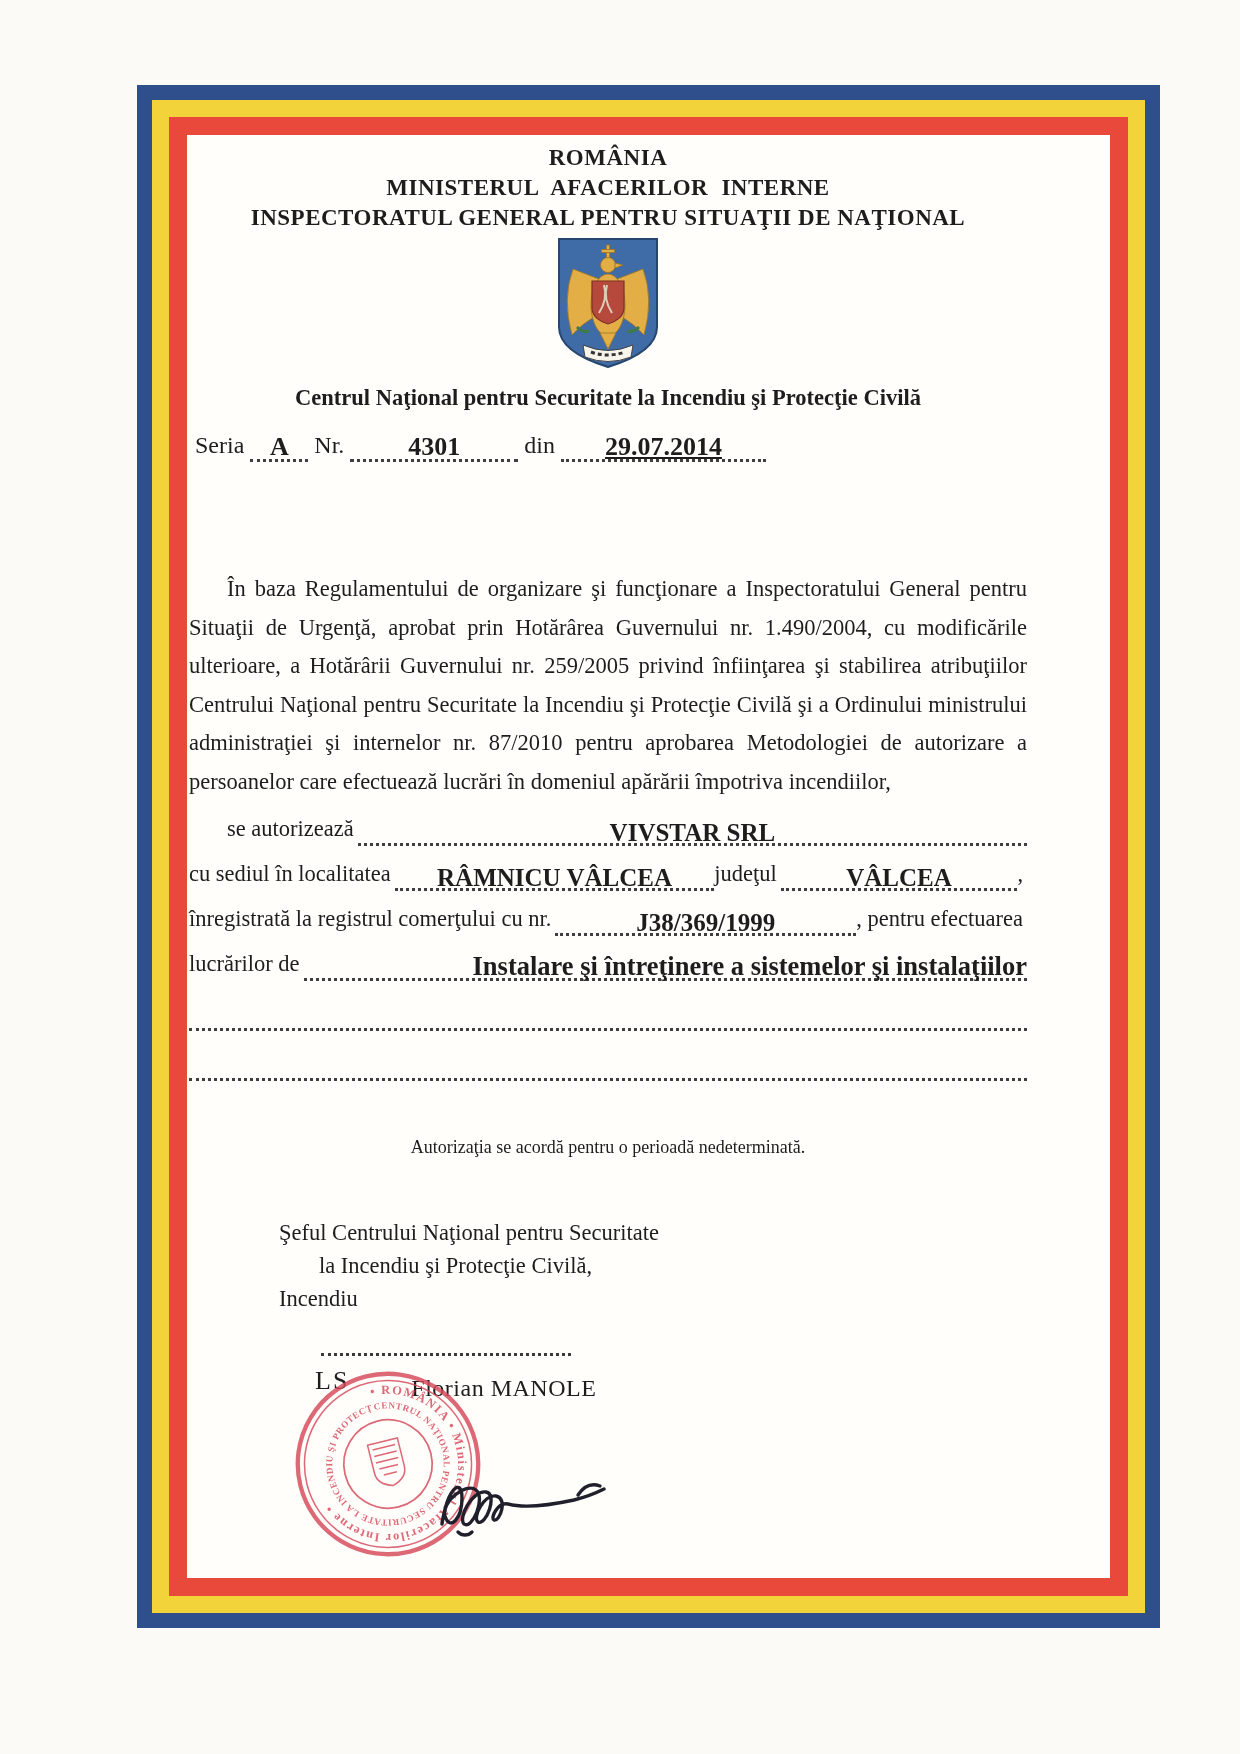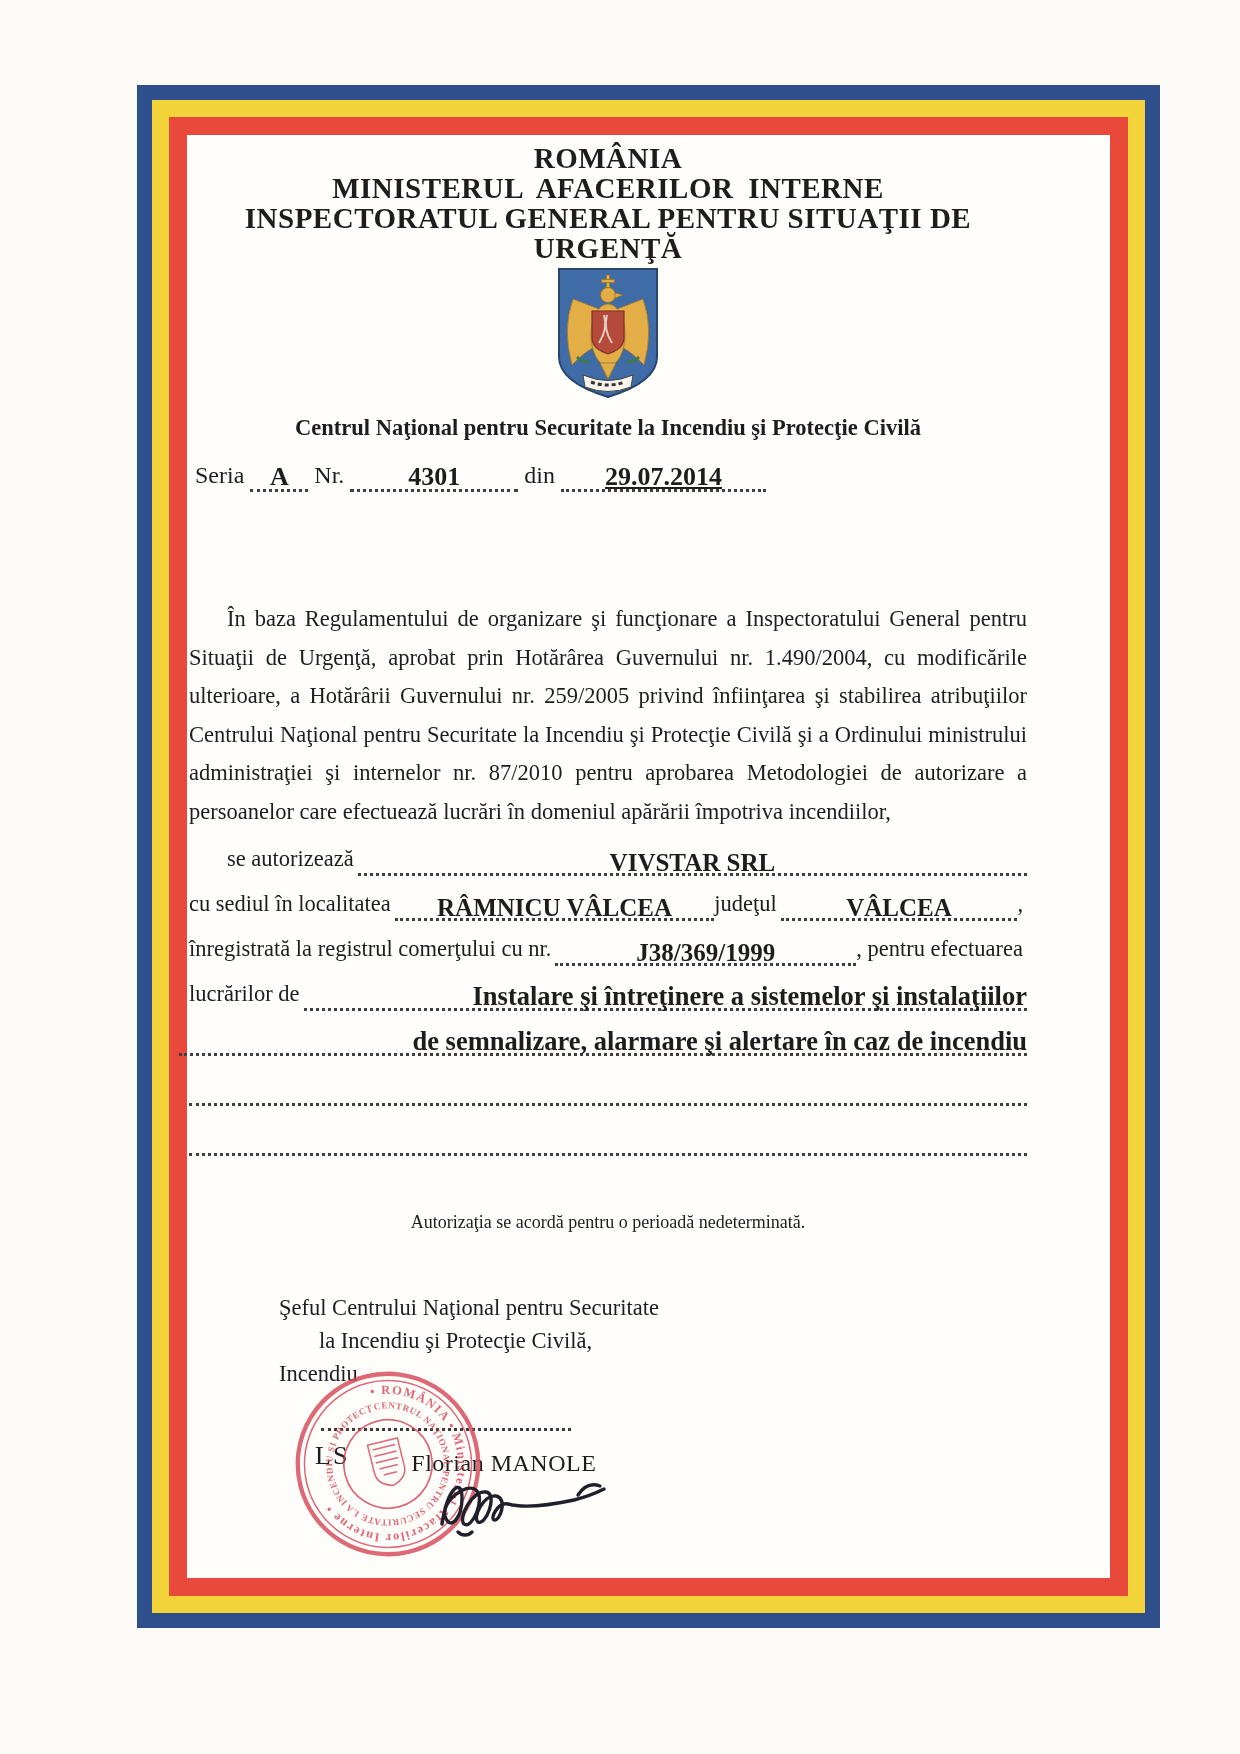--- a/index.html
+++ b/index.html
@@ -12,21 +12,21 @@
     font-family:"Liberation Serif","DejaVu Serif",serif;color:var(--ink);
   }
   .page{position:relative;width:1240px;height:1754px;background:#fbfaf7;overflow:hidden;}
   .frame{position:absolute;left:137px;top:85px;width:1023px;height:1543px;
     border:15px solid var(--border-blue);box-sizing:border-box;}
   .frame-y{width:100%;height:100%;border:17px solid var(--border-yellow);box-sizing:border-box;}
   .frame-r{width:100%;height:100%;border:18px solid var(--border-red);box-sizing:border-box;
     background:#fffefb;position:relative;}
   .content{position:absolute;left:2px;top:8px;width:838px;}
 
-  .hdr{ text-align:center;font-weight:bold;font-size:29px;line-height:30px;letter-spacing:.5px;}
+  .hdr{ text-align:center;font-weight:bold;font-size:23px;line-height:30px;letter-spacing:.5px;}
   .hdr .ministry{word-spacing:7px;}
   .coat{display:block;margin:4px auto 0 auto;}
   .center-name{text-align:center;font-weight:bold;font-size:22.5px;margin-top:16px;}
 
   .doc-title{text-align:center;font-weight:bold;font-size:40px;letter-spacing:14px;margin-top:54px;}
   .serial-row{display:flex;align-items:flex-end;margin-top:12px;font-size:24px;}
   .serial-row .lbl{margin:0 6px;line-height:34px;}
   .sfill{border-bottom:3px dotted #3f3f3f;display:flex;justify-content:center;align-items:flex-end;height:36px;}
   .sfill .val{transform:translateY(3px);}
   .w-seria{width:58px;} .w-nr{width:168px;} .w-din{width:205px;text-decoration:underline;}
@@ -63,21 +63,21 @@
 
 <div class="page">
   <div class="frame">
     <div class="frame-y">
       <div class="frame-r">
         <div class="content">
 
           <div class="hdr">
             <div>ROMÂNIA</div>
             <div class="ministry">MINISTERUL AFACERILOR INTERNE</div>
-            <div>INSPECTORATUL GENERAL PENTRU SITUAŢII DE URGENŢĂ</div>
+            <div>INSPECTORATUL GENERAL PENTRU SITUAŢII DE NAŢIONAL</div>
           </div>
 
           <svg class="coat" width="106" height="132" viewBox="0 0 106 132">
             <path d="M4 2 H102 V90 C102 110 79 122 53 130 C27 122 4 110 4 90 Z" fill="#3f6ca6" stroke="#27466e" stroke-width="2"></path>
             <g fill="#e2ae45" stroke="#9c7326" stroke-width="0.8">
               <rect x="51.3" y="8" width="3.4" height="13"></rect>
               <rect x="46.5" y="12.4" width="13" height="3.2"></rect>
               <circle cx="53" cy="28" r="7.5"></circle>
               <path d="M60 26 l8 2 -8 3 z"></path>
               <path d="M18 32 Q7 62 17 98 Q27 87 39 80 L44 42 Z"></path>
@@ -139,25 +139,20 @@
             <span class="lbl">, pentru efectuarea</span>
           </div>
 
           <div class="fline">
             <span class="lbl">lucrărilor de</span>
             <span class="fill left wide">
               <span class="val">Instalare şi întreţinere a sistemelor şi instalaţiilor</span>
             </span>
           </div>
 
-          <div class="fline outdent">
-            <span class="fill left wide">
-              <span class="val">de semnalizare, alarmare şi alertare în caz de incendiu</span>
-            </span>
-          </div>
 
           <div class="dotline"></div>
           <div class="dotline"></div>
 
           <div class="validity">Autorizaţia se acordă pentru o perioadă nedeterminată.</div>
 
           <div class="sigblock">
             <div>Şeful Centrului Naţional pentru Securitate</div>
             <div class="sig-line2">la Incendiu şi Protecţie Civilă,</div>
             <div>Incendiu</div>

